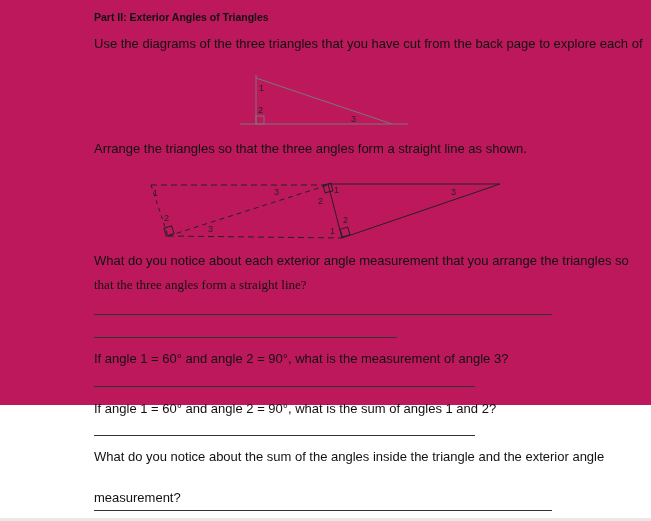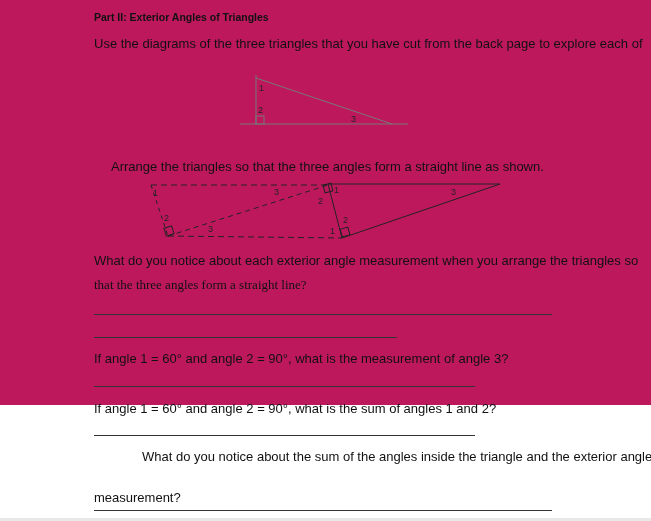--- a/index.html
+++ b/index.html
@@ -25,21 +25,21 @@
       <line x1="240" y1="124" x2="408" y2="124"></line>
       <line x1="256" y1="75" x2="256" y2="124"></line>
       <line x1="256" y1="78" x2="392" y2="124"></line>
       <rect x="256" y="116" width="8" height="8"></rect>
     </g>
     <text x="259" y="91">1</text>
     <text x="258" y="113">2</text>
     <text x="351" y="122">3</text>
   </svg>
 
-  <div class="txt" style="top:160px;margin-left:17px;">Arrange the triangles so that the three angles form a straight line as shown.</div>
+  <div class="txt" style="top:142px;">Arrange the triangles so that the three angles form a straight line as shown.</div>
 
   <svg width="651" height="521">
     <g stroke="#222" stroke-width="1" fill="none">
 
       <line x1="151" y1="185" x2="328" y2="185" stroke-dasharray="6,4"></line>
       <line x1="151" y1="185" x2="168" y2="236" stroke-dasharray="4,4"></line>
       <line x1="168" y1="236" x2="328" y2="185" stroke-dasharray="5,4"></line>
       <line x1="168" y1="236" x2="342" y2="238" stroke-dasharray="6,4"></line>
       <rect x="165" y="227" width="8" height="8" transform="rotate(-18 169 231)"></rect>
 
@@ -53,29 +53,29 @@
     <text x="164" y="221">2</text>
     <text x="208" y="232">3</text>
     <text x="274" y="195">3</text>
     <text x="318" y="204">2</text>
     <text x="330" y="234">1</text>
     <text x="334" y="193">1</text>
     <text x="343" y="223">2</text>
     <text x="451" y="195">3</text>
   </svg>
 
-  <div class="txt" style="top:254px;">What do you notice about each exterior angle measurement when you arrange the triangles so</div>
+  <div class="txt" style="top:254px;">What do you notice about each exterior angle measurement that you arrange the triangles so</div>
   <div class="txt" style="top:278px;font-family:Liberation Serif, serif;">that the three angles form a straight line?</div>
   <div class="answer-line" style="left:94px; top:314px; width:458px;"></div>
   <div class="answer-line" style="left:94px; top:337px; width:303px;"></div>
 
   <div class="txt" style="top:352px;">If angle 1 = 60° and angle 2 = 90°, what is the measurement of angle 3?</div>
   <div class="answer-line" style="left:94px; top:386px; width:381px;"></div>
 
   <div class="txt" style="top:402px;">If angle 1 = 60° and angle 2 = 90°, what is the sum of angles 1 and 2?</div>
   <div class="answer-line" style="left:94px; top:435px; width:381px;"></div>
 
-  <div class="txt" style="top:450px;margin-left:48px;">What do you notice about the sum of the angles inside the triangle and the exterior angle</div>
+  <div class="txt" style="top:450px;">What do you notice about the sum of the angles inside the triangle and the exterior angle</div>
   <div class="txt" style="top:491px;">measurement?</div>
   <div class="answer-line" style="left:94px; top:510px; width:458px;"></div>
 
   <div class="bottom-edge"></div>
 </div>
 
 </body></html>

